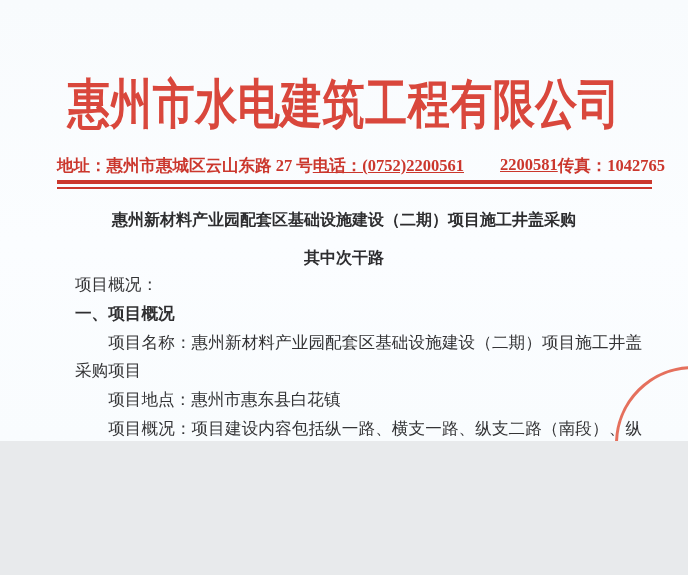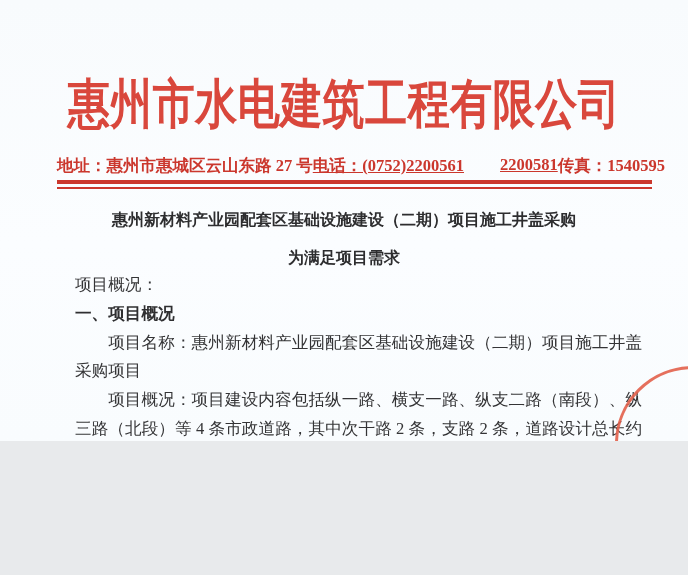--- a/index.html
+++ b/index.html
@@ -81,35 +81,36 @@
 <div class="page">
 
   <div class="company">惠州市水电建筑工程有限公司</div>
 
   <div class="contact-row">
     <span>地址：惠州市惠城区云山东路 27 号</span>
     <span class="phone-group">
       <span>电话：(0752)2200561</span>
       <span>2200581</span>
     </span>
-    <span>传真：1540595</span>
+    <span>传真：1042765</span>
   </div>
 
   <div class="rule rule-thick"></div>
   <div class="rule rule-thin"></div>
 
   <div class="doc-title">
     <div>惠州新材料产业园配套区基础设施建设（二期）项目施工井盖采购</div>
-    <div>为满足项目需求</div>
+    <div>其中次干路</div>
   </div>
 
   <div class="body-text">
     <p>项目概况：</p>
     <p class="sec-heading">一、项目概况</p>
     <p class="indent">项目名称：惠州新材料产业园配套区基础设施建设（二期）项目施工井盖采购项目</p>
+    <p class="indent">项目地点：惠州市惠东县白花镇</p>
     <p class="indent">项目概况：项目建设内容包括纵一路、横支一路、纵支二路（南段）、纵三路（北段）等 4 条市政道路，其中次干路 2 条，支路 2 条，道路设计总长约 3.162km。</p>
 
   </div>
 
   <div class="seal-ring"></div>
   <span class="seal-char c0">水</span>
   <span class="seal-char c1">电</span>
   <span class="seal-char c2">建</span>
   <span class="seal-char c3">筑</span>
   <span class="seal-char c4">工</span>

